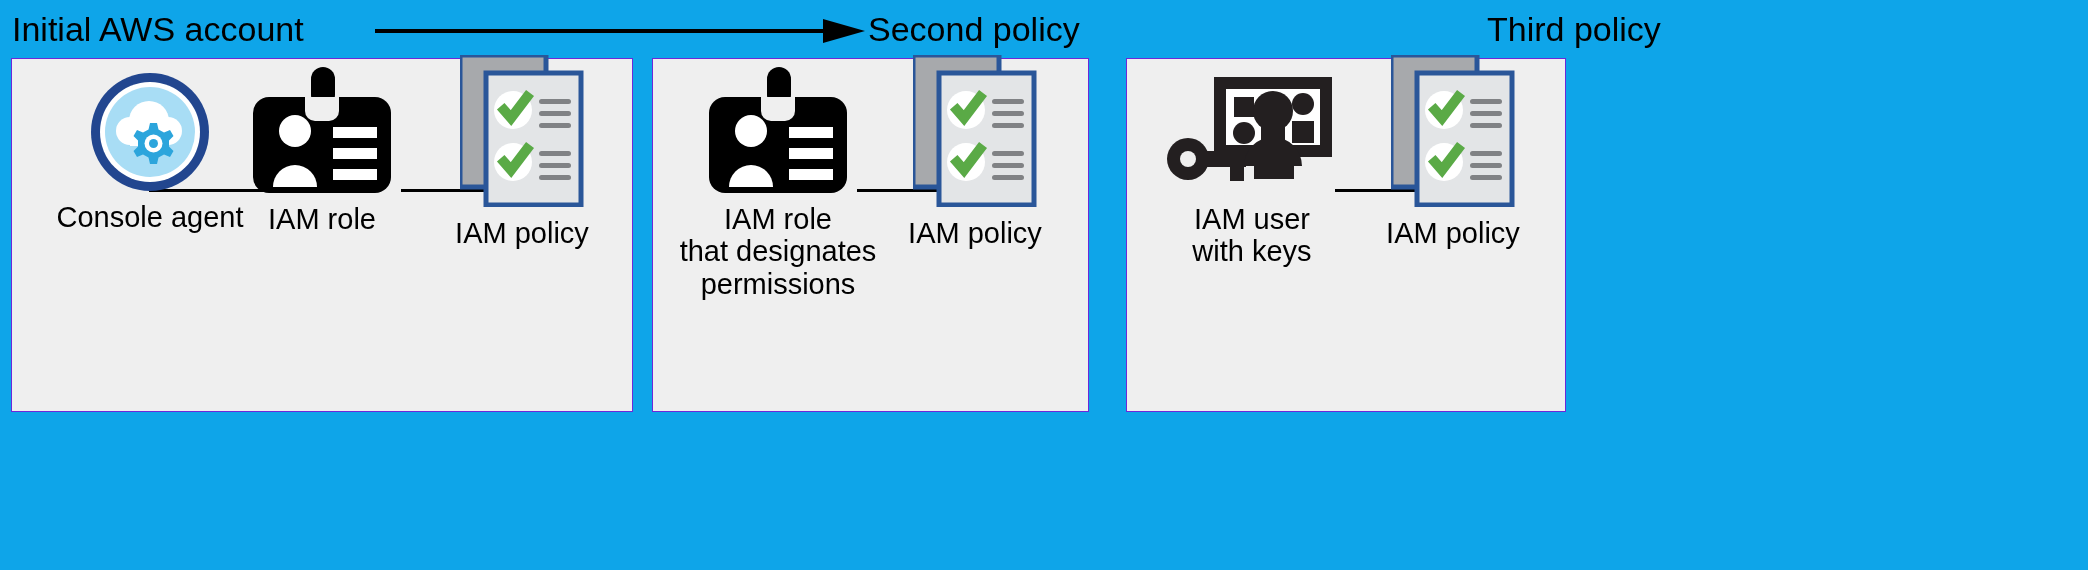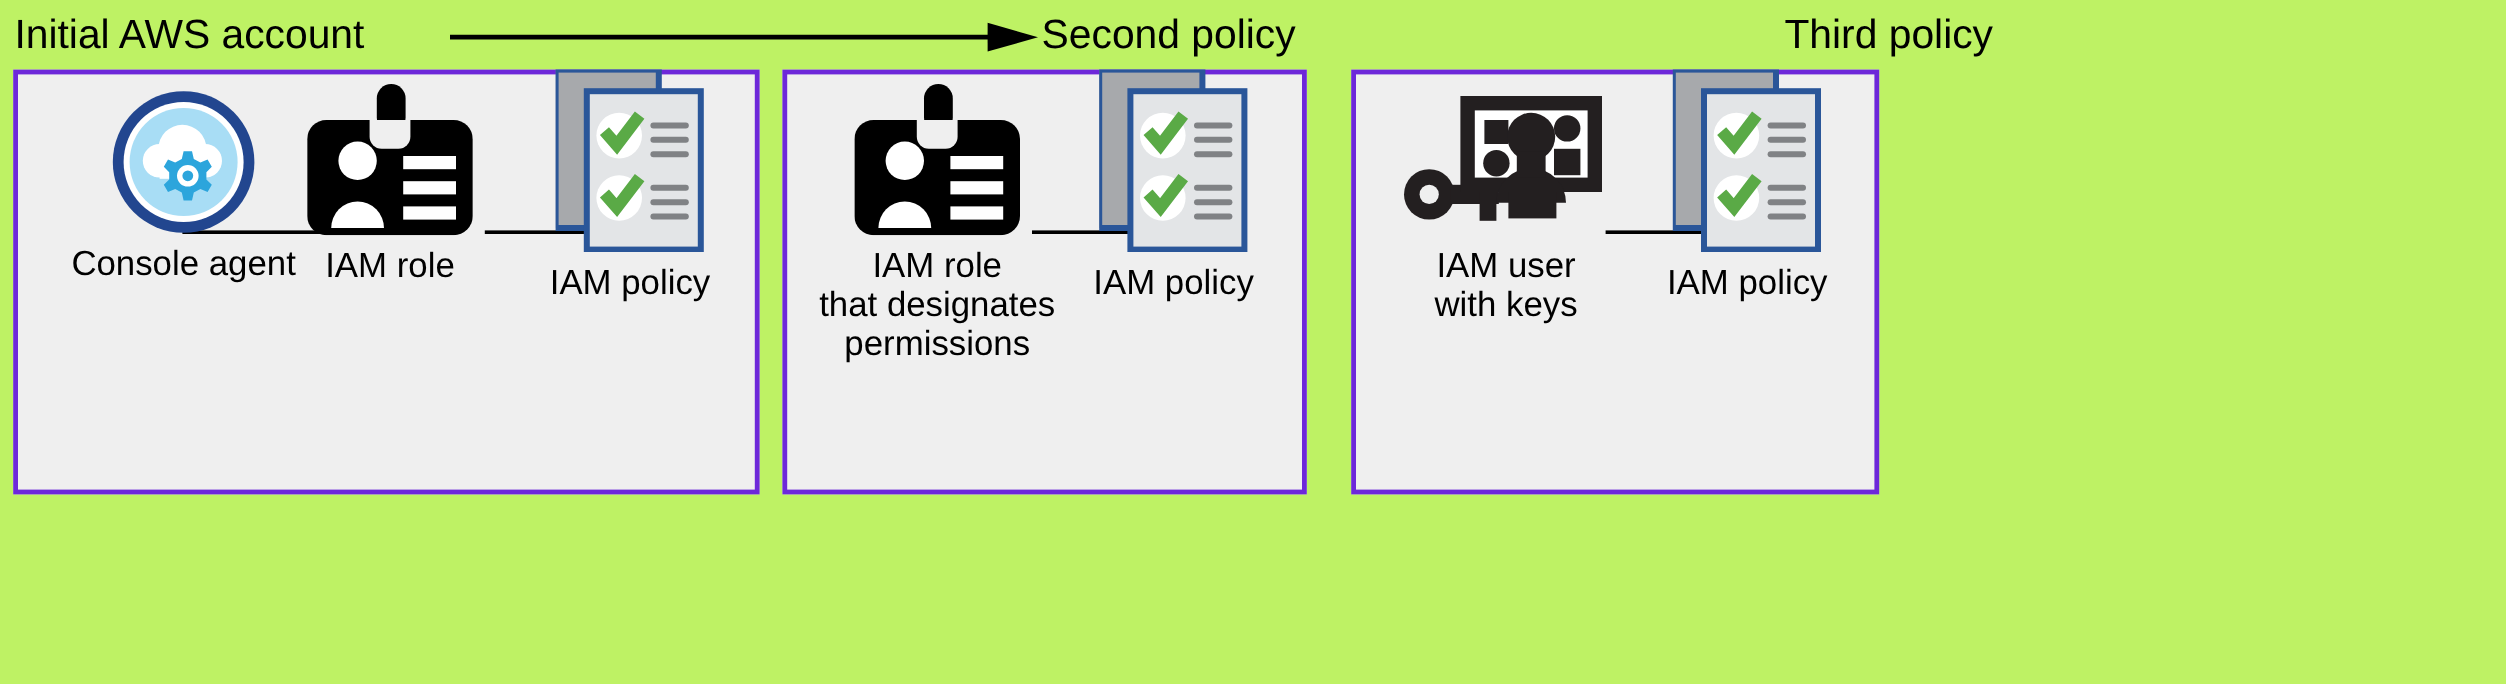--- a/index.html
+++ b/index.html
@@ -1,18 +1,18 @@
 <!DOCTYPE html>
 <html><head>
 <meta charset="utf-8">
 <title>AWS Cross-Account IAM Diagram</title>
 <style>
   html,body{margin:0;padding:0;background:#ffffff;}
   body{width:2088px;height:570px;font-family:"Liberation Sans",sans-serif;-webkit-font-smoothing:antialiased;}
-  #stage{position:relative;width:2088px;height:570px;overflow:hidden;background:#bef264;}
+  #stage{position:relative;width:2088px;height:570px;overflow:hidden;background:#0ea5e9;}
 
   
   .heading{
     position:absolute;
     font-size:34px;
     color:#000000;
     white-space:nowrap;
     line-height:1;
     font-weight:400;
   }
@@ -20,21 +20,21 @@
   #heading-2{left:868px;top:12px;}
   #heading-3{left:1487px;top:12px;}
 
   
   #flow-arrow{position:absolute;left:375px;top:16px;width:490px;height:30px;}
 
   
   .panel{
     position:absolute;
     background:#efefef;
-    border:4px solid #6d28d9;
+    border:1px solid #6d28d9;
     box-sizing:border-box;
   }
   #panel-1{left:11px;top:58px;width:622px;height:354px;}
   #panel-2{left:652px;top:58px;width:437px;height:354px;}
   #panel-3{left:1126px;top:58px;width:440px;height:354px;padding-left:16px;}
 
   
   .node{position:absolute;text-align:center;}
   .node-icon{position:relative;margin:0 auto;}
   .caption{

